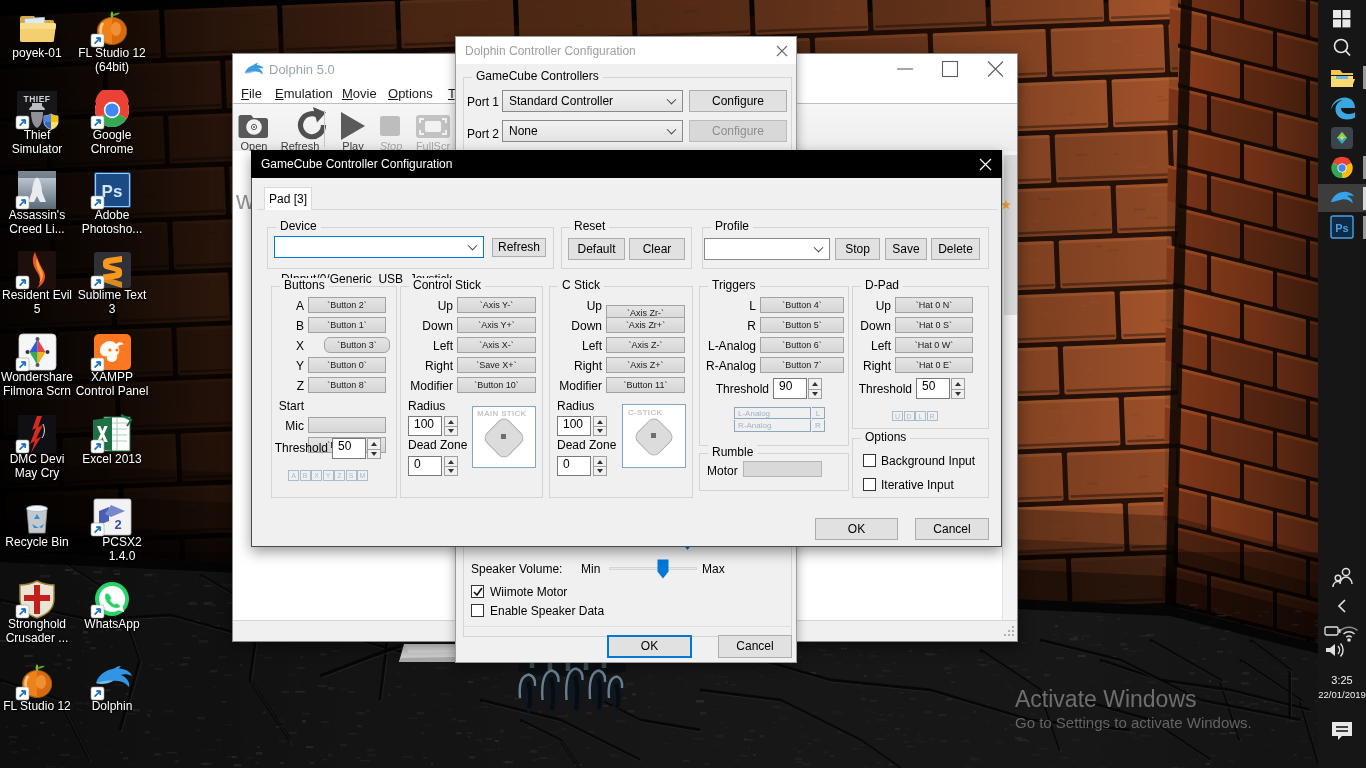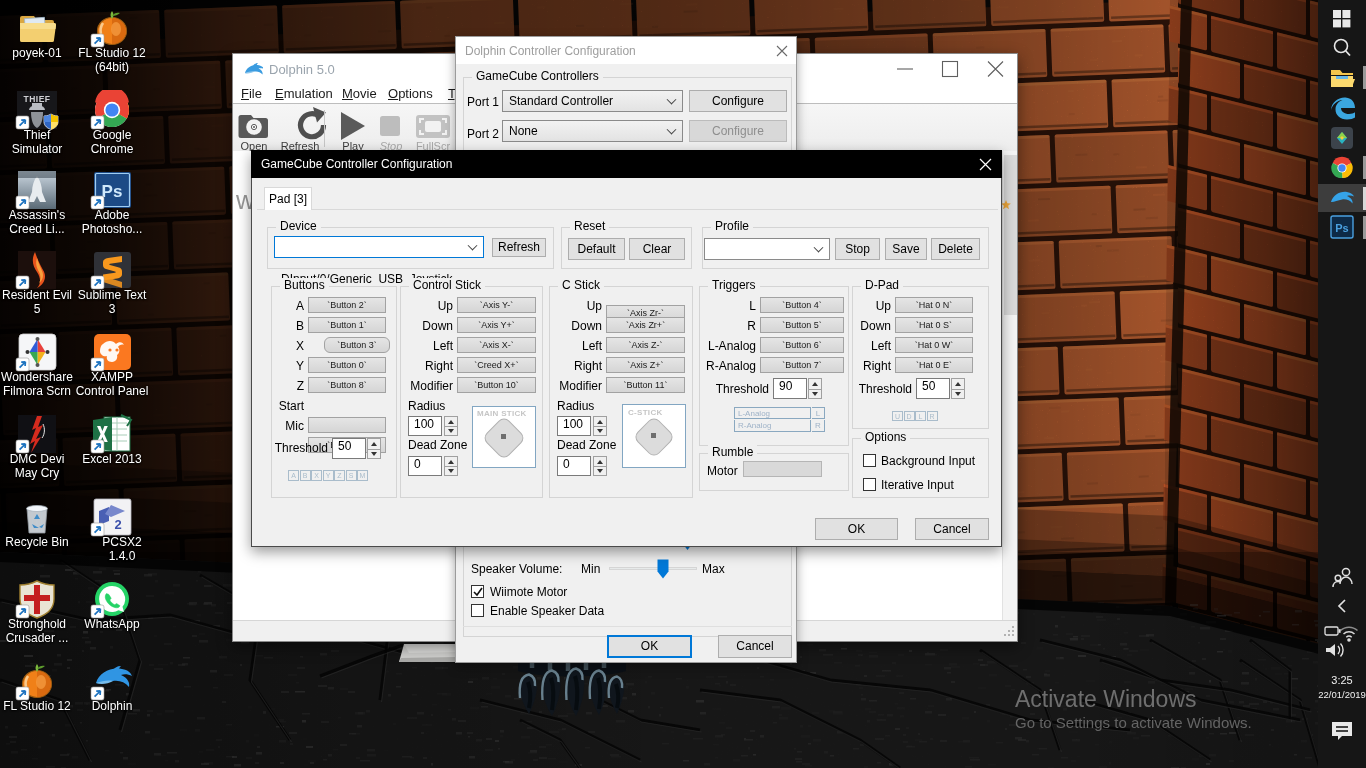--- a/index.html
+++ b/index.html
@@ -2641,21 +2641,21 @@
   <div class="grp" style="left:148px;top:135px;width:143px;height:212px;">
       <div class="grplbl">Control Stick</div>
     </div>
   <div class="rowlbl" style="left:120px;top:148px;width:81px;">Up</div>
     <div class="mapbtn" style="left:205px;top:146px;width:79px;height:16px;line-height:14px;">`Axis Y-`</div>
   <div class="rowlbl" style="left:120px;top:168px;width:81px;">Down</div>
     <div class="mapbtn" style="left:205px;top:166px;width:79px;height:16px;line-height:14px;">`Axis Y+`</div>
   <div class="rowlbl" style="left:120px;top:188px;width:81px;">Left</div>
     <div class="mapbtn" style="left:205px;top:186px;width:79px;height:16px;line-height:14px;">`Axis X-`</div>
   <div class="rowlbl" style="left:120px;top:208px;width:81px;">Right</div>
-    <div class="mapbtn" style="left:205px;top:206px;width:79px;height:16px;line-height:14px;">`Creed X+`</div>
+    <div class="mapbtn" style="left:205px;top:206px;width:79px;height:16px;line-height:14px;">`Save X+`</div>
   <div class="rowlbl" style="left:120px;top:228px;width:81px;">Modifier</div>
     <div class="mapbtn" style="left:205px;top:226px;width:79px;height:16px;line-height:14px;">`Button 10`</div>
   <div class="abs" style="left:156px;top:248px;">Radius</div>
   <div class="spin" style="left:156px;top:265px;width:34px;height:20px;">100</div>
   <div class="spinner" style="left:192px;top:265px;height:20px;">
       <div>
         <span class="arr arrup"></span>
       </div>
       <div>
         <span class="arr arrdn"></span>

